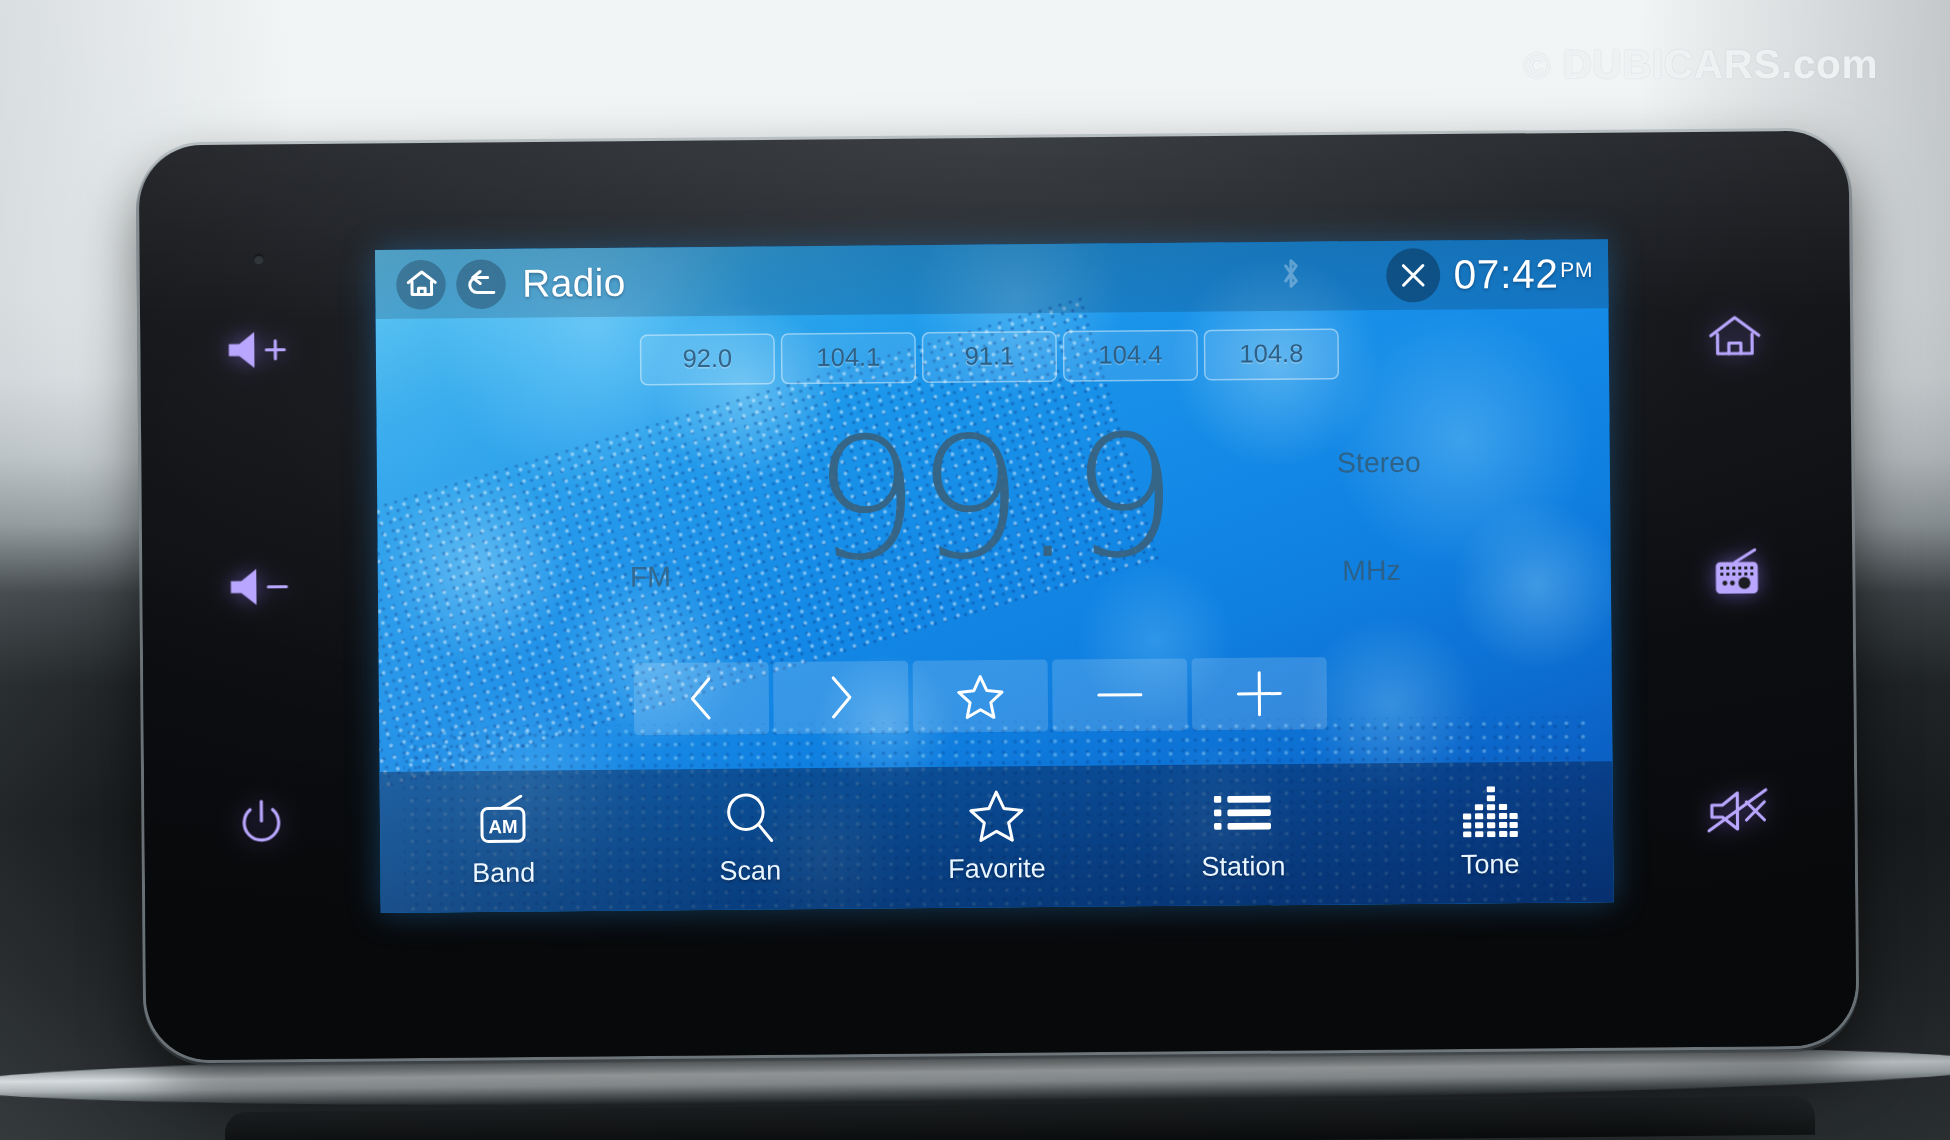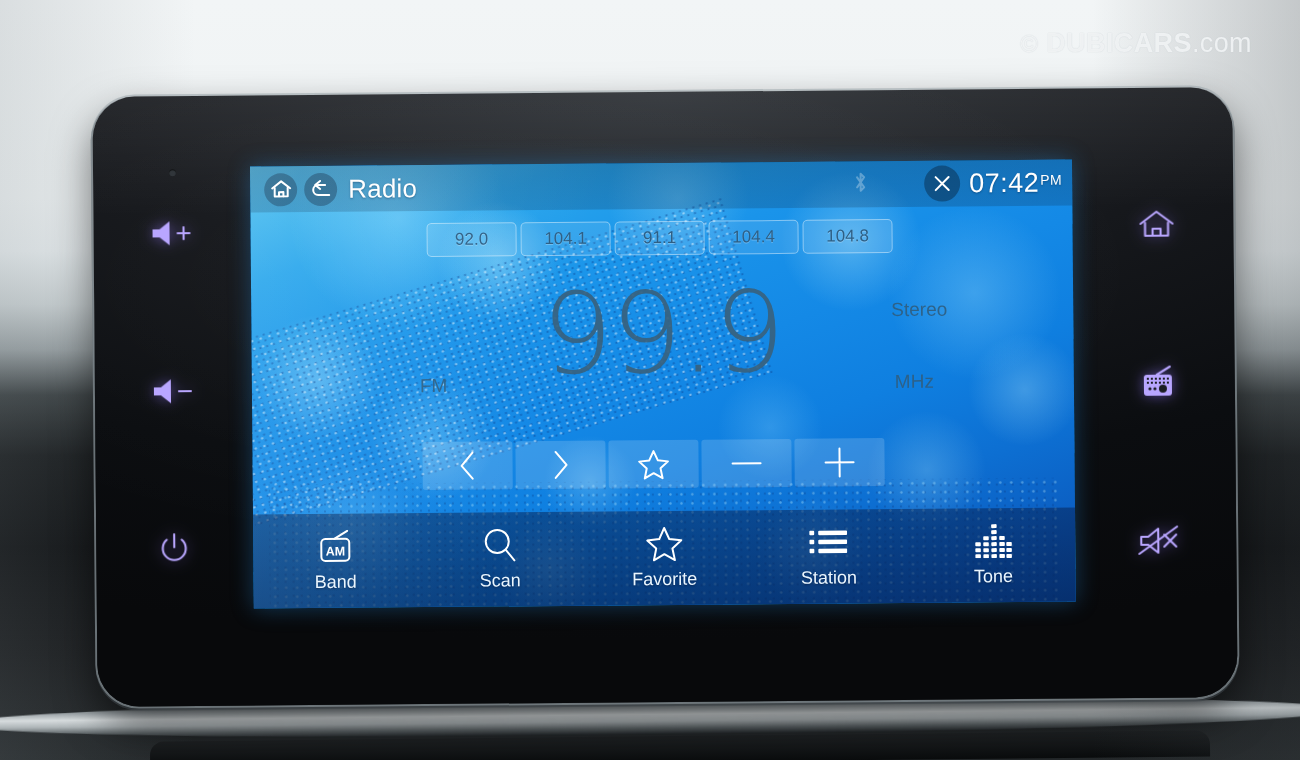--- a/index.html
+++ b/index.html
@@ -383,21 +383,21 @@
     top: 28px;
     color: rgba(255,255,255,0.72);
     font-size: 27px;
     font-weight: bold;
     letter-spacing: 0.4px;
     z-index: 50;
     pointer-events: none;
     text-shadow: 0 0 1px rgba(190,200,205,0.9);
   }
   .watermark .c { font-weight: normal; font-size: 24px; }
-  .watermark .dom { font-weight: normal; }
+  .watermark .dom { font-weight: bold; }
 </style>
 </head>
 <body>
 
 <div id="scene">
   <div class="chrome-trim"></div>
   <div class="chrome-trim2"></div>
 </div>
 
 <div class="watermark">

